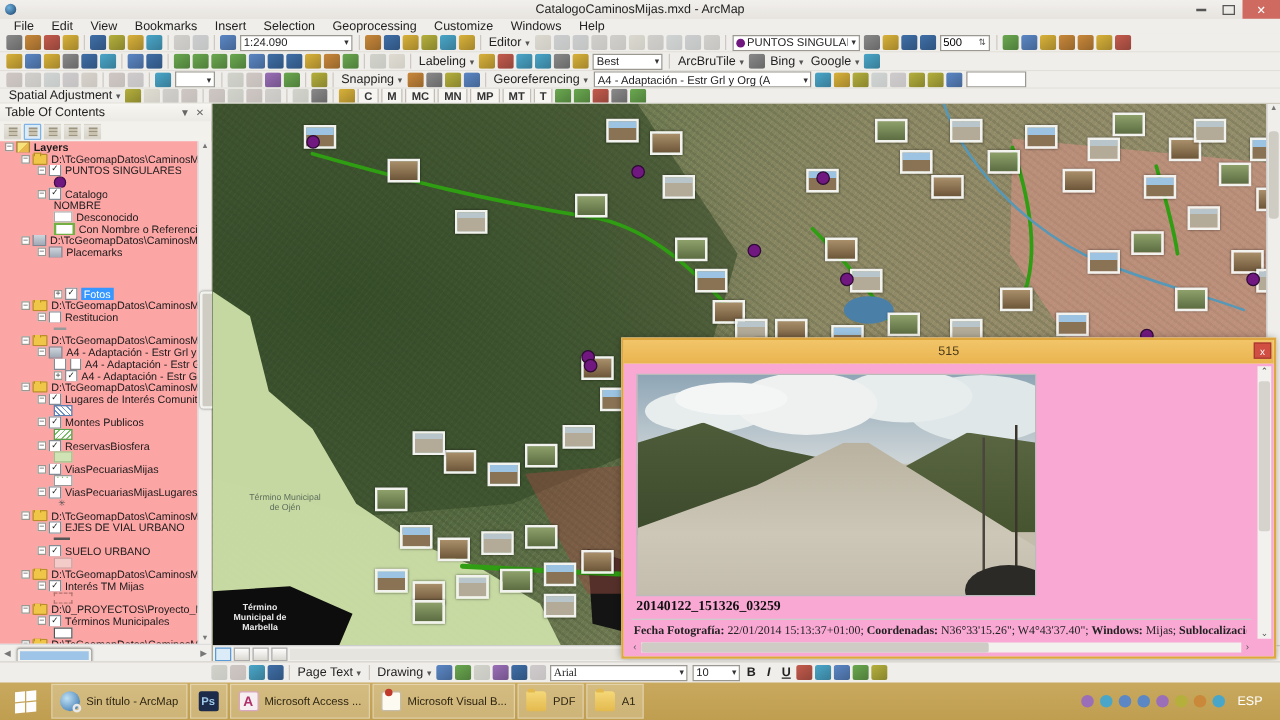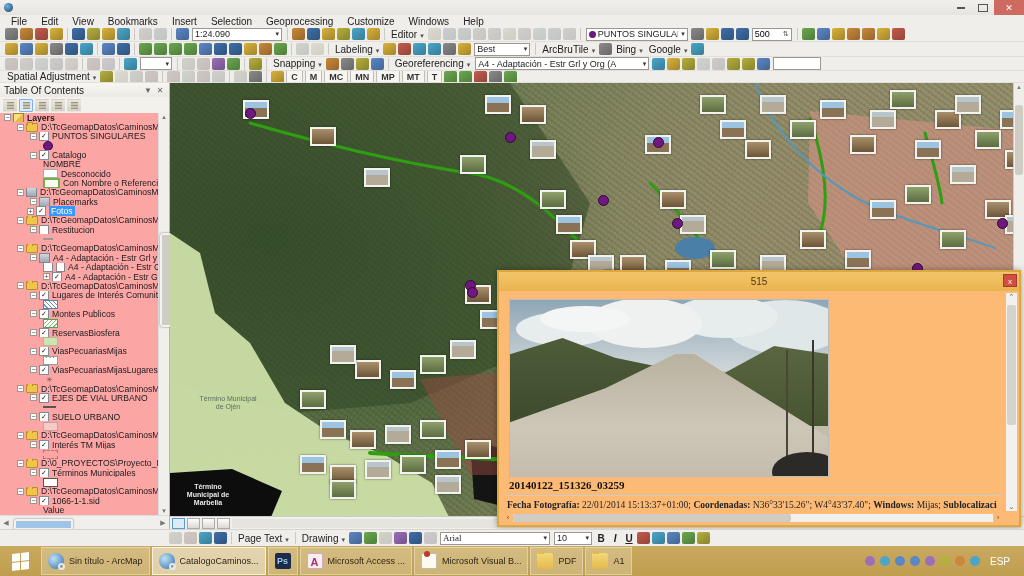--- a/index.html
+++ b/index.html
@@ -105,21 +105,21 @@
   .map-vscroll .thumb2{position:absolute;top:22px;left:1px;width:8px;height:70px;background:#cfccc4;border-radius:3px;border:none;box-shadow:none;}
   .map-strip{position:absolute;left:0;bottom:0;width:854px;height:12px;background:#f0efeb;border-top:1px solid #ccc;display:flex;align-items:center;}
   .strip-btn{width:11px;height:9px;margin-left:2px;background:linear-gradient(#fdfdfc,#dcd9d2);border:1px solid #aaa;flex:none;}
   .strip-btn.sel{border-color:#5b9bd5;background:#dcebf8;}
   .strip-track{flex:1;height:9px;margin:0 2px;background:#e6e4df;}
 
   
   .popup{position:absolute;left:327px;top:187px;width:524px;height:257px;border:2px solid #dda63e;background:#fff;box-sizing:border-box;box-shadow:0 0 6px rgba(0,0,0,.35);}
   .popup-title{height:19px;background:linear-gradient(#f2c569,#e9b44f);display:flex;align-items:center;justify-content:center;font-size:10px;color:#4a3a18;position:relative;}
   .popup-close{position:absolute;right:2px;top:2px;width:14px;height:13px;background:#d14f42;color:#fff;font-size:8px;line-height:13px;text-align:center;border:1px solid #a83a30;box-sizing:border-box;}
-  .popup-body{position:absolute;left:0;top:19px;right:0;bottom:0;background:#fdba74;overflow:hidden;}
+  .popup-body{position:absolute;left:0;top:19px;right:0;bottom:0;background:#f9a8d4;overflow:hidden;}
   .pphoto{position:absolute;left:10px;top:8px;width:318px;height:176px;overflow:hidden;border:1px solid #bbb;background:linear-gradient(#8fa6b6 0%,#cfd6d8 40%,#c3bcab 41%);}
   .pphoto .clouds{position:absolute;left:30px;top:6px;width:90px;height:26px;border-radius:50%;background:#f4f6f6;box-shadow:60px 4px 0 12px #eef1f0,140px -2px 0 8px #e7ecec,200px 8px 0 14px #dfe7e8,-20px 10px 0 4px #e7ecec;}
   .pphoto .hill-l{position:absolute;left:0;top:38px;width:175px;height:90px;background:linear-gradient(#4e5c3a,#3c4a2c);clip-path:polygon(0 18%,30% 0,60% 22%,100% 38%,100% 100%,0 100%);}
   .pphoto .hill-r{position:absolute;right:0;top:46px;width:120px;height:80px;background:linear-gradient(#5a6642,#46542f);clip-path:polygon(0 45%,55% 0,100% 10%,100% 100%,0 100%);}
   .pphoto .road{position:absolute;left:0;bottom:0;width:318px;height:122px;background:linear-gradient(#b9b2a0,#cdc7b8 60%,#c4bdae);clip-path:polygon(52% 0,58% 0,100% 68%,100% 100%,0 100%,0 56%,30% 28%);}
   .pphoto .fence{position:absolute;right:14px;top:40px;width:2px;height:130px;background:#3a362e;box-shadow:-26px 10px 0 0 #4a463c;}
   .pphoto .dark-corner{position:absolute;right:-14px;bottom:-16px;width:70px;height:40px;border-radius:50%;background:#2c2a26;}
   .pname{position:absolute;left:10px;top:188px;font-family:"Liberation Serif",serif;font-weight:bold;font-size:11px;color:#111;}
   .psep{position:absolute;left:6px;right:18px;top:204px;border-top:1px solid #ccc;}
   .pmeta{position:absolute;left:8px;right:22px;top:209px;font-family:"Liberation Serif",serif;font-size:9.5px;color:#222;white-space:nowrap;overflow:hidden;}
@@ -160,20 +160,21 @@
   .tray-icon{width:10px;height:10px;border-radius:50%;margin-left:5px;flex:none;}
   .tray-lang{color:#fff;font-size:10px;margin:0 8px 0 10px;}
 </style>
 </head>
 <body>
 
 <div class="screen">
 
   <div class="titlebar">
     <div class="app-icon"></div>
+    <div class="title-text">CatalogoCaminosMijas.mxd - ArcMap</div>
     <div class="winbtns">
       <div class="winbtn">
           <span class="bar"></span>
         </div>
       <div class="winbtn">
           <span class="box"></span>
         </div>
       <div class="winbtn close">✕</div>
     </div>
   </div>
@@ -423,21 +424,21 @@
         <div class="trow" style="padding-left: 17px;">
           <span class="texp">−</span>
           <span class="tico ico-group"></span>
           <span class="tlabel">D:\TcGeomapDatos\CaminosMijas\Fotos\F</span>
         </div>
         <div class="trow" style="padding-left: 30px;">
           <span class="texp">−</span>
           <span class="tico ico-group"></span>
           <span class="tlabel">Placemarks</span>
         </div>
-        <div class="trow sel" style="padding-left: 27px;">
+        <div class="trow sel" style="padding-left: 43px; margin-top: 24px;">
           <span class="texp">+</span>
           <span class="tchk">✓</span>
           <span class="tlabel">Fotos</span>
         </div>
         <div class="trow" style="padding-left: 17px;">
           <span class="texp">−</span>
           <span class="tico ico-folder"></span>
           <span class="tlabel">D:\TcGeomapDatos\CaminosMijas\Cartogr</span>
         </div>
         <div class="trow" style="padding-left: 30px;">
@@ -783,24 +784,20 @@
           <span></span>
           <span></span>
           <span></span>
         </div>
     </div>
     <div id="taskitems" style="display:flex;align-items:center;">
         <div class="task-item">
           <span class="ticon arcmap-icon"></span>
           <span class="tlbl2">Sin título - ArcMap</span>
         </div>
-        <div class="task-item active">
-          <span class="ticon arcmap-icon"></span>
-          <span class="tlbl2">CatalogoCaminos...</span>
-        </div>
         <div class="task-item">
           <span class="ticon photoshop-icon">Ps</span>
         </div>
         <div class="task-item">
           <span class="ticon access-icon">A</span>
           <span class="tlbl2">Microsoft Access ...</span>
         </div>
         <div class="task-item">
           <span class="ticon visualbasic-icon"></span>
           <span class="tlbl2">Microsoft Visual B...</span>

